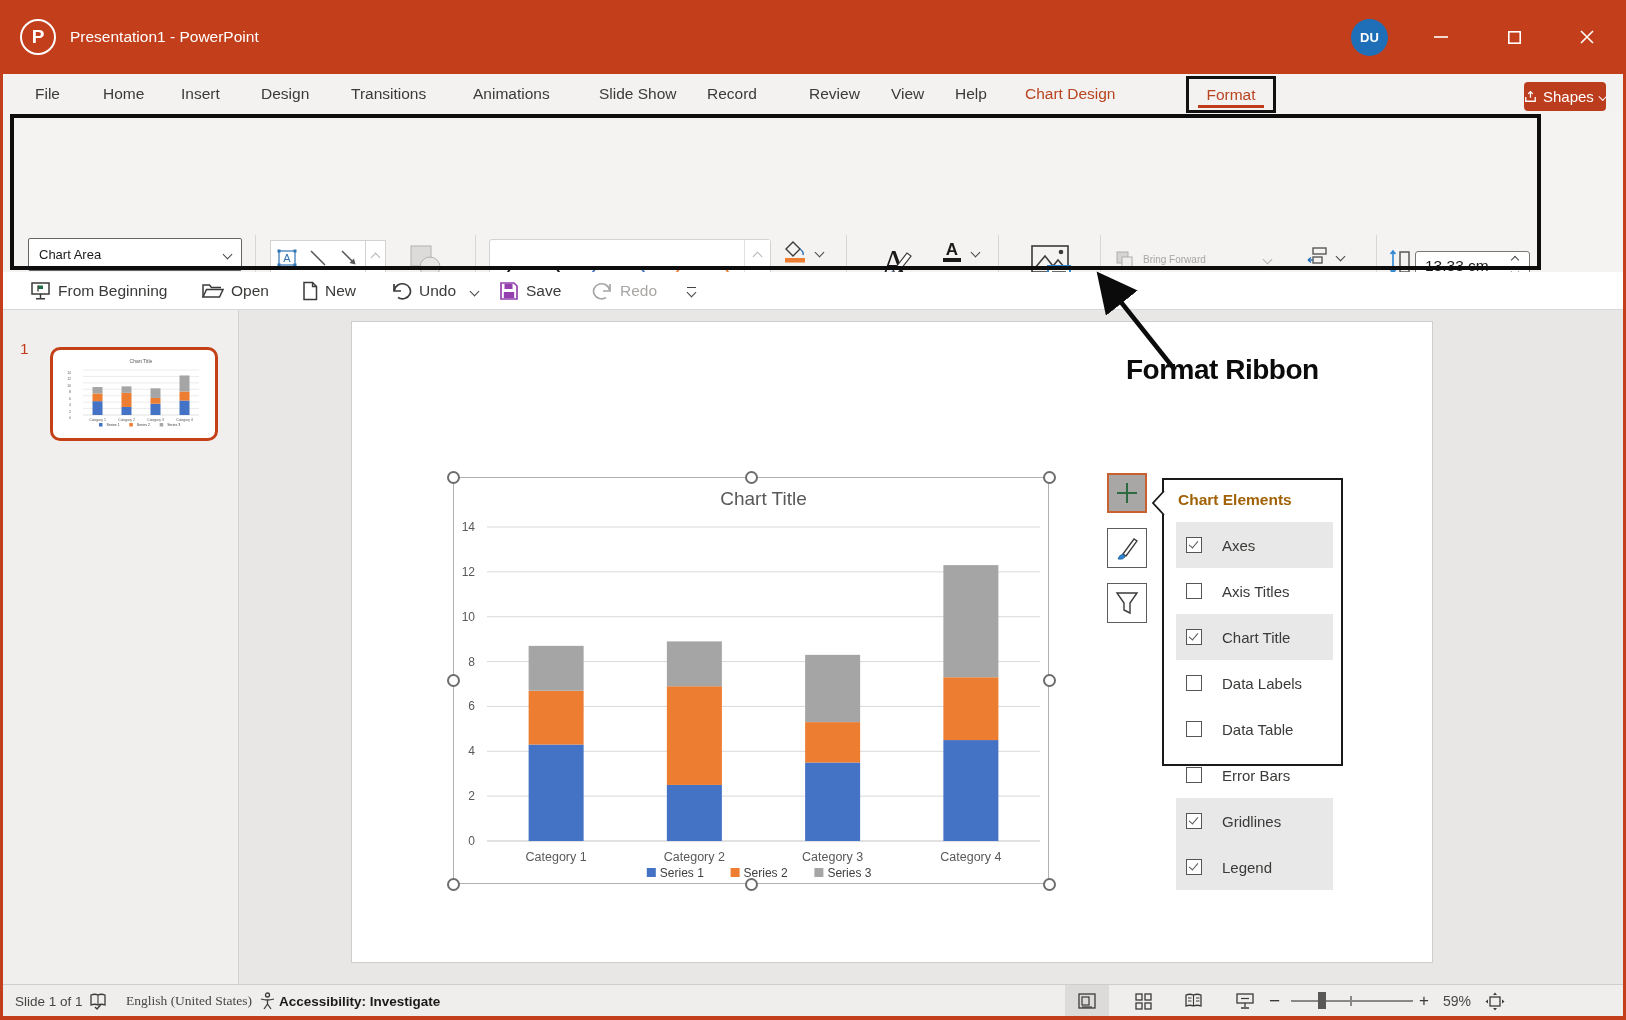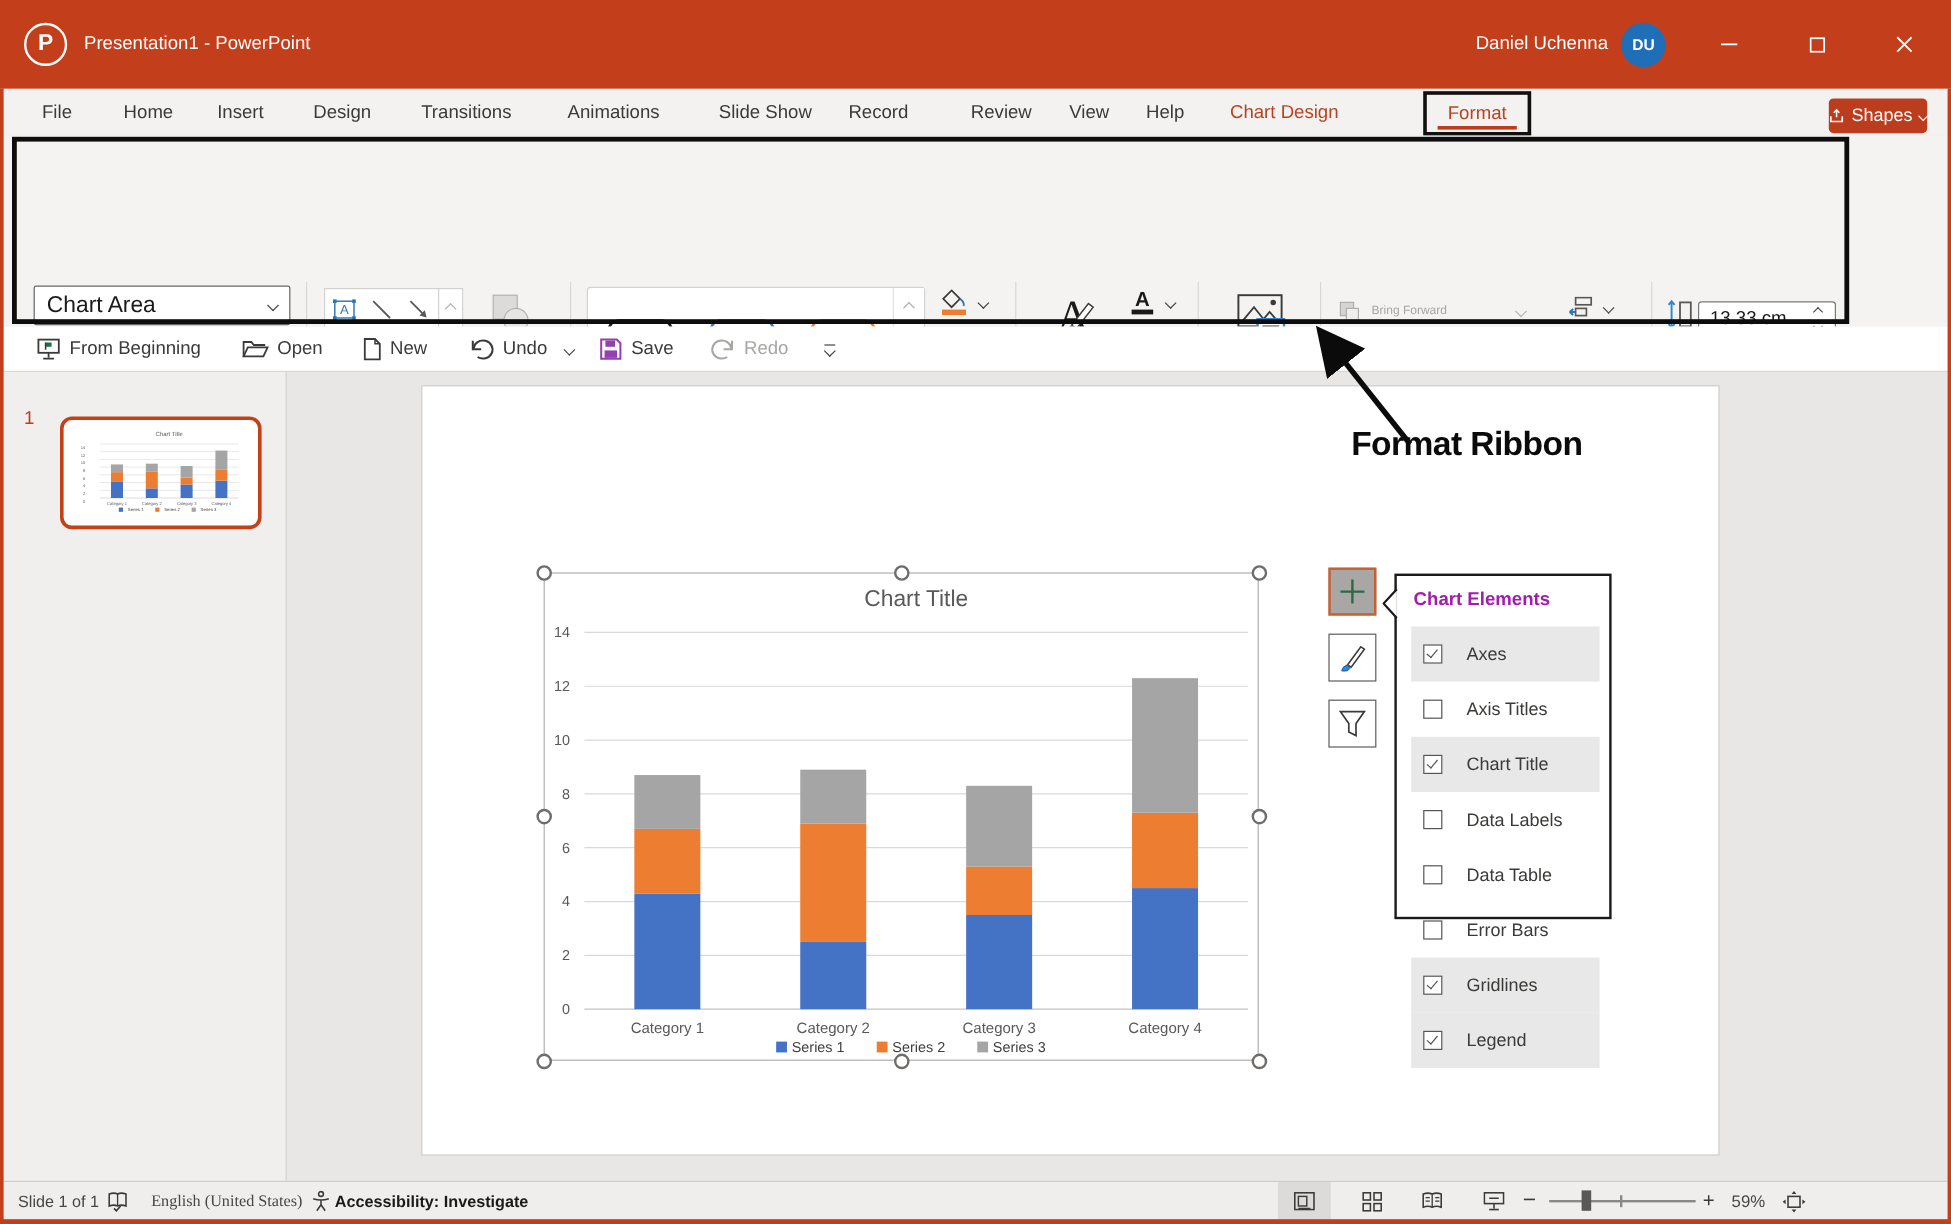--- a/index.html
+++ b/index.html
@@ -25,21 +25,21 @@
   .share-btn { position:absolute; left:1521px; top:8px; width:82px; height:29px; background:#BC3D1E; border-radius:4px; color:#fff; font-size:15px; display:flex; align-items:center; justify-content:center; gap:6px; }
 
   
   .ribbon { position:absolute; left:3px; top:113px; width:1620px; height:159px; background:#f5f3f2; }
   .ribbon-outline { position:absolute; left:10px; top:114px; width:1531px; height:156px; border:4px solid #0d0d0d; pointer-events:none; z-index:40; }
   .vsep { position:absolute; top:122px; height:126px; width:1px; background:#d9d7d5; }
   .grouplabel { position:absolute; top:245px; font-size:13px; color:#5e5c5a; text-align:center; }
   .launcher { position:absolute; top:244px; }
   .rbtn-label { font-size:10px; color:#3b3a39; }
   .disabled, .disabled * { color:#a8a6a4 !important; }
-  .combo { position:absolute; left:28px; top:125px; width:214px; height:33px; background:#fff; border:1px solid #666; border-radius:2px; display:flex; align-items:center; padding:0 10px; font-size:19px; color:#1a1a1a; }
+  .combo { position:absolute; left:28px; top:125px; width:214px; height:33px; background:#fff; border:1px solid #666; border-radius:2px; display:flex; align-items:center; padding:0 10px; font-size:13px; color:#1a1a1a; }
   .ribbon-row { position:absolute; display:flex; align-items:center; gap:9px; height:22px; }
   .chev { display:inline-block; width:7px; height:7px; border-right:1.7px solid #444; border-bottom:1.7px solid #444; transform:rotate(45deg); }
   .chev.up { transform:rotate(-135deg); }
   .chev.lite { border-color:#b6b4b2; }
   .gallery { position:absolute; background:#fff; border:1px solid #d4d2d0; }
   .scrollcol { position:absolute; background:#fff; border:1px solid #d4d2d0; display:flex; flex-direction:column; align-items:center; justify-content:space-around; }
   .more-glyph { display:flex; flex-direction:column; align-items:center; gap:1px; }
   .more-glyph .bar { width:9px; height:0; border-top:1.7px solid #444; }
   .shape-cell { width:31px; height:33px; display:flex; align-items:center; justify-content:center; }
   .style-thumb { position:absolute; top:153px; width:55px; height:54px; border-radius:10px; background:#fff; display:flex; align-items:center; justify-content:center; font-size:15px; color:#1a1a1a; }
@@ -60,21 +60,21 @@
   .canvas { position:absolute; left:352px; top:322px; width:1080px; height:640px; background:#fff; box-shadow:0 0 0 1px #cfcdcb; }
 
   
   .sel-frame { position:absolute; left:453px; top:477px; width:596px; height:407px; border:1px solid #b2b0ae; }
   .handle { position:absolute; width:13px; height:13px; background:#fff; border:2.5px solid #6f6d6b; border-radius:50%; z-index:5; }
   .side-btn { position:absolute; left:1107px; width:40px; height:40px; background:#fff; border:1.5px solid #5f5d5b; display:flex; align-items:center; justify-content:center; z-index:6; }
   .side-btn.plus { background:#a9a7a5; border:2.5px solid #C8602F; }
 
   
   .ce-popup { position:absolute; left:1162px; top:478px; width:181px; height:288px; background:#fff; border:2px solid #1a1a1a; z-index:30; }
-  .ce-title { position:absolute; left:14px; top:11px; font-size:15.5px; font-weight:bold; color:#a21caf; }
+  .ce-title { position:absolute; left:14px; top:11px; font-size:15.5px; font-weight:bold; color:#a16207; }
   .ce-list { position:absolute; left:12px; top:42px; width:157px; }
   .ce-row { position:relative; height:46px; display:flex; align-items:center; }
   .ce-row.checked { background:#e8e8e8; }
   .ce-box { position:relative; width:16px; height:16px; border:1.5px solid #555; background:#fff; margin-left:10px; flex:none; }
   .ce-row.checked .ce-box::after { content:""; position:absolute; left:4px; top:1px; width:4px; height:8px; border-right:1.7px solid #555; border-bottom:1.7px solid #555; transform:rotate(40deg); }
   .ce-label { margin-left:20px; font-size:15px; color:#3a3a38; }
   .ce-notch { position:absolute; left:-12px; top:10px; }
 
   
   .annot-text { position:absolute; left:1126px; top:354px; font-size:28px; font-weight:bold; color:#0b0b0b; letter-spacing:-0.5px; z-index:45; }
@@ -93,21 +93,20 @@
   .edge { position:absolute; background:#C33E1B; z-index:60; pointer-events:none; }
 </style>
 </head>
 <body>
 
 <div class="window">
 
   <div class="titlebar">
     <div class="pp-logo">P</div>
     <div class="doc-title">Presentation1  -  PowerPoint</div>
-    <div class="user-name">Daniel Uchenna</div>
     <div class="avatar">DU</div>
     <div class="winbtn" style="left:1426px;">
         <svg width="14" height="14">
           <line x1="0" y1="7" x2="14" y2="7" stroke="#fff" stroke-width="1.6"></line>
         </svg>
       </div>
     <div class="winbtn" style="left:1499px;">
         <svg width="13" height="13">
           <rect x="0.8" y="0.8" width="11.4" height="11.4" fill="none" stroke="#fff" stroke-width="1.6"></rect>
         </svg>

